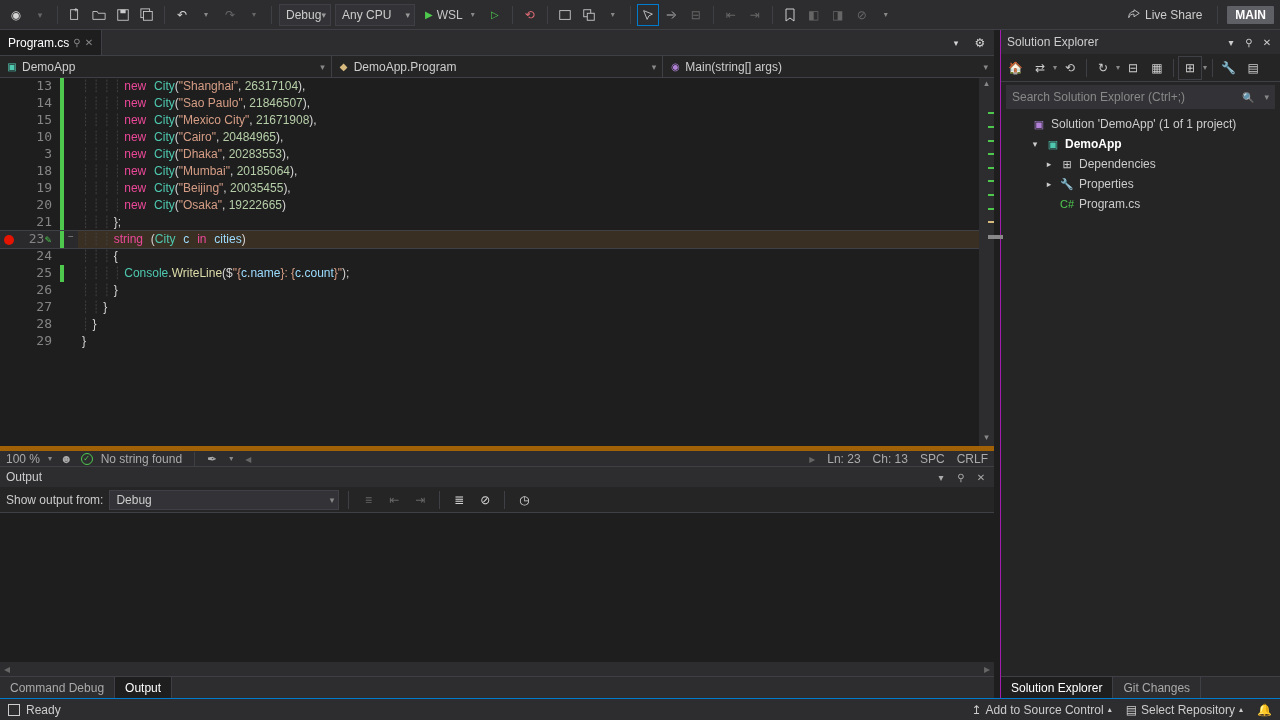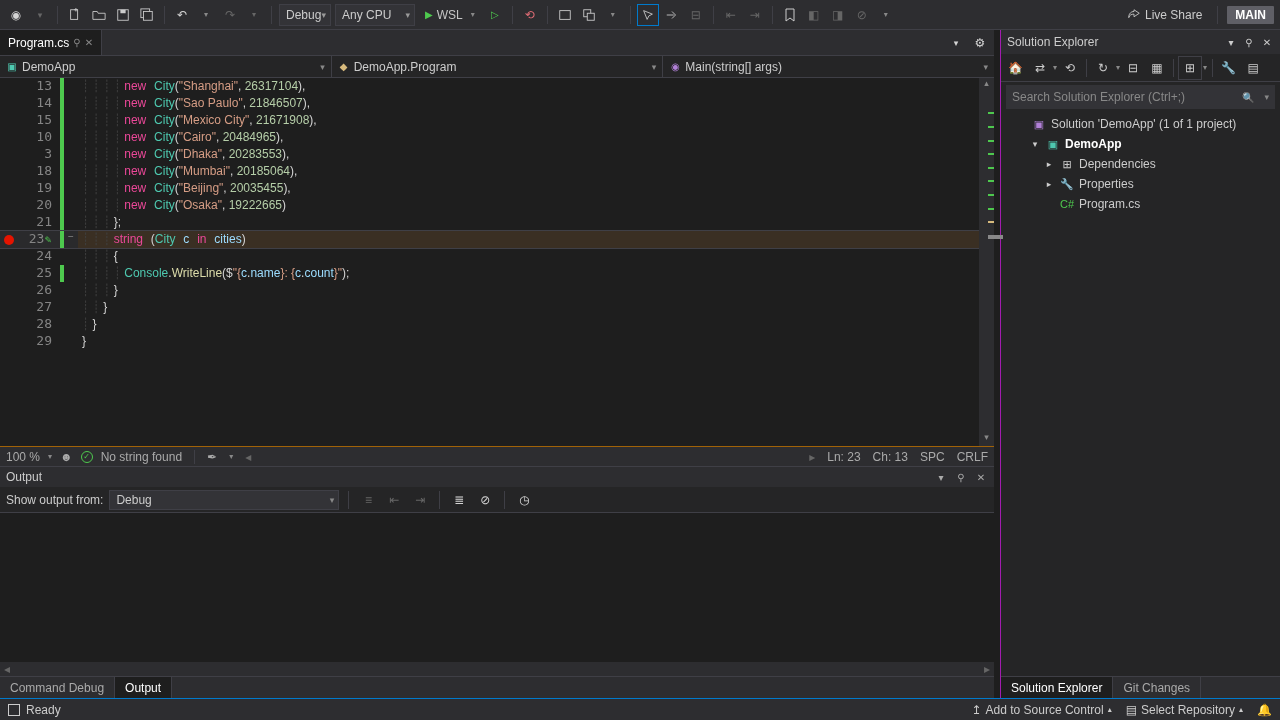--- a/index.html
+++ b/index.html
@@ -59,21 +59,21 @@
 .kw { color: #ec4899; }
 .type { color: #4ec9b0; }
 .str { color: #d69d85; }
 .num { color: #b5cea8; }
 .id { color: #9cdcfe; }
 .mth { color: #dcdcaa; }
 .punc { color: #d4d4d4; }
 .indent-guide { color: #404040; }
 
 
-.ed-status { height: 20px; background: #2d2d30; display: flex; align-items: center; padding: 0 6px; gap: 12px; border-top: 1px solid #a16207; color: #aaa; font-size: 11px; }
+.ed-status { height: 20px; background: #2d2d30; display: flex; align-items: center; padding: 0 6px; gap: 12px; border-top: 5px solid #a16207; color: #aaa; font-size: 11px; }
 .ed-status .left { display: flex; align-items: center; gap: 8px; }
 .ed-status .right { margin-left: auto; display: flex; align-items: center; gap: 12px; }
 .ok-icon { color: #4ec94e; width:12px; height:12px; border:1px solid #4ec94e; border-radius:50%; display:inline-flex; align-items:center; justify-content:center; font-size:8px; }
 
 
 .output-panel { height: 210px; background: #1e1e1e; border-top: 1px solid #3f3f46; display: flex; flex-direction: column; }
 .panel-title { height: 20px; background: #2d2d30; display: flex; align-items: center; padding: 0 6px; gap: 6px; color: #ccc; }
 .panel-title .label { flex: 1; }
 .panel-title .ctl { width: 14px; text-align: center; font-size: 10px; color: #aaa; cursor: pointer; }
 .output-toolbar { height: 26px; display: flex; align-items: center; gap: 6px; padding: 0 6px; border-bottom: 1px solid #3f3f46; background: #252526; }

